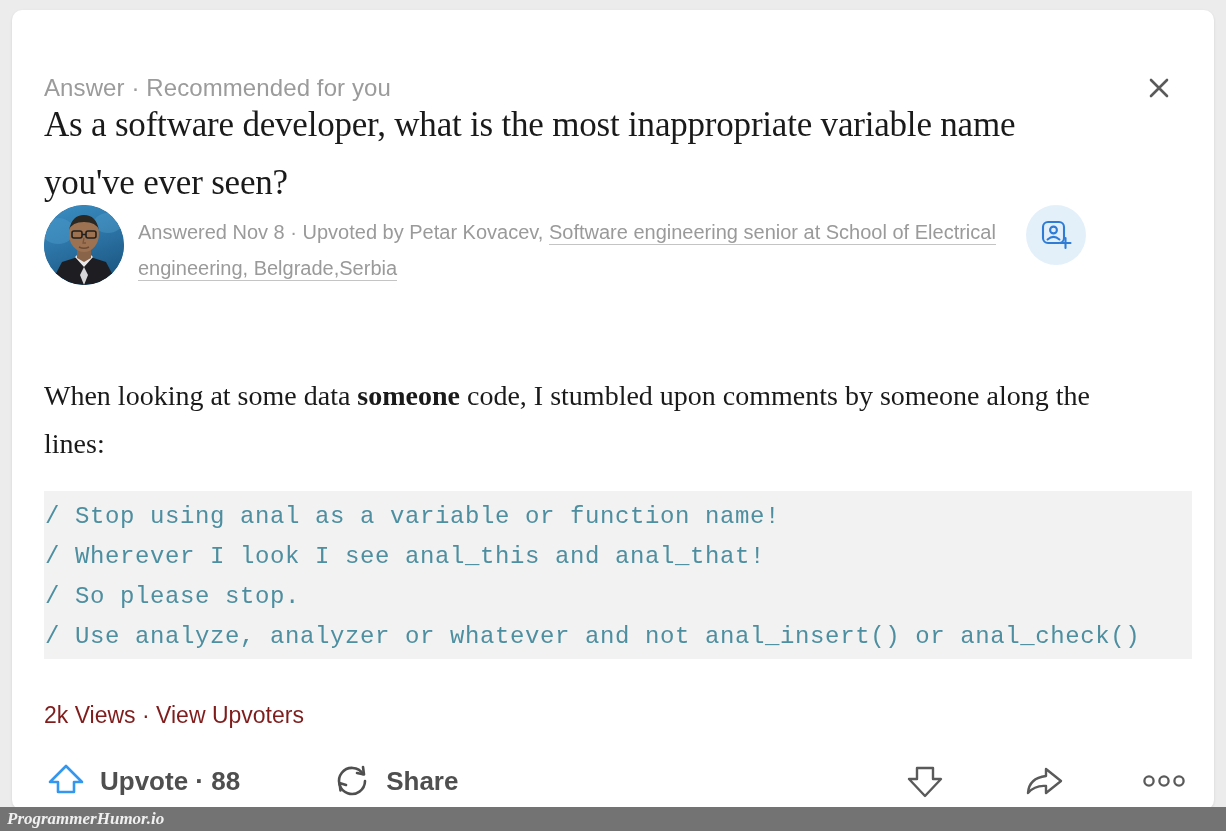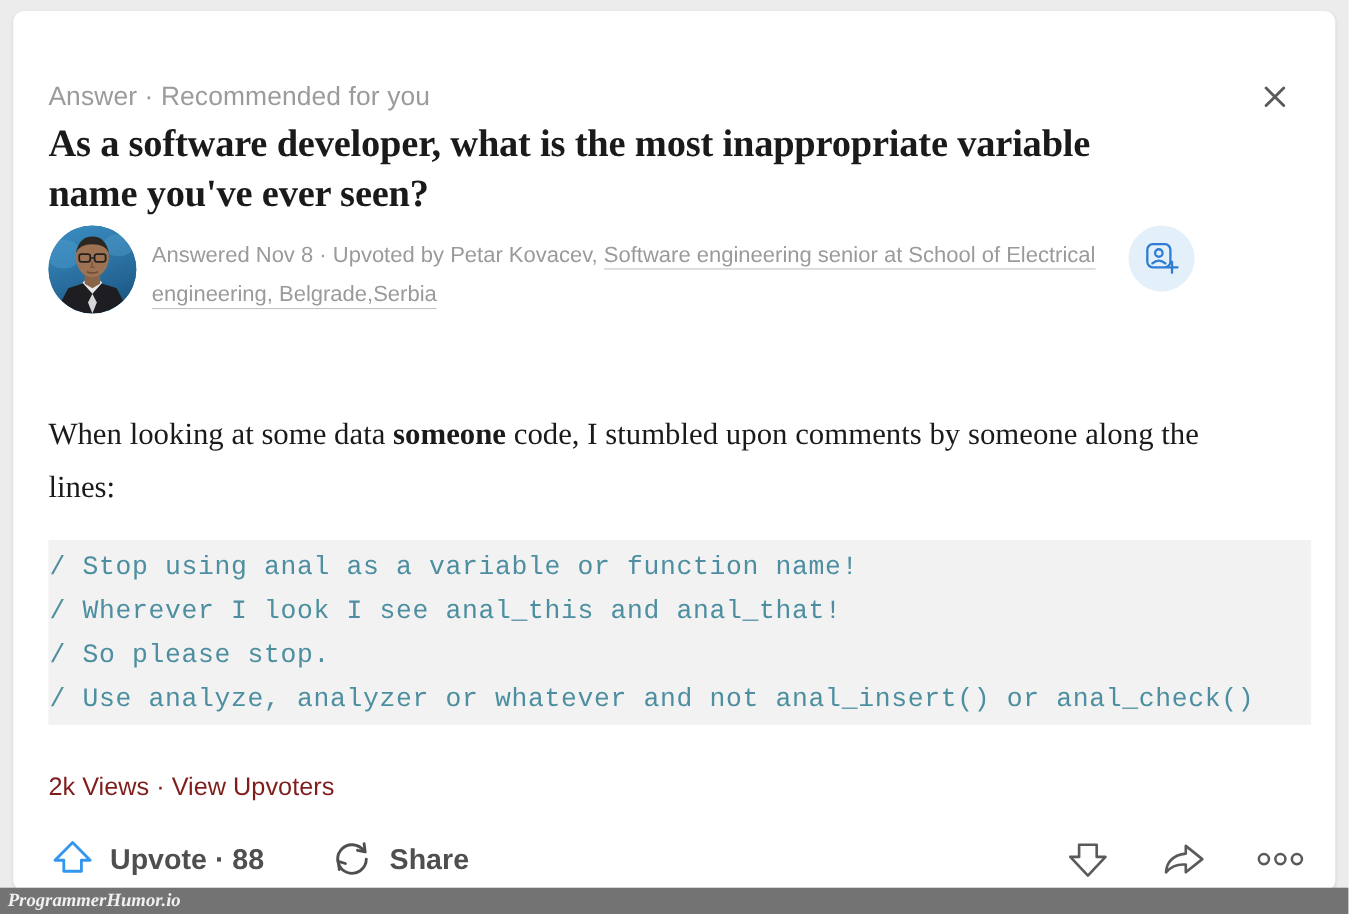--- a/index.html
+++ b/index.html
@@ -54,26 +54,25 @@
   }
   .close-btn svg { display:block; }
 
   
   .title {
     position: absolute;
     left: 32px;
     top: 86px;
     width: 1030px;
     font-family: "Liberation Serif", serif;
-    font-weight: bold;
+    font-weight: normal;
     font-size: 35px;
-    line-height: 45px;
+    line-height: 58px;
     color: #1a1a1a;
     letter-spacing: -0.2px;
-    margin-top: 12px;
   }
 
   
   .author-wrap {
     position: absolute;
     left: 32px;
     top: 195px;
     width: 1060px;
   }
   .author-row {
@@ -176,20 +175,21 @@
 
   
   .action-bar {
     position: absolute;
     left: 32px;
     right: 24px;
     top: 742px;
     height: 58px;
     display: flex;
     align-items: center;
+    gap: 32px;
   }
   .act {
     display: flex;
     align-items: center;
     cursor: pointer;
     color: #5a5a5a;
   }
   .act-label {
     font-family: "Liberation Sans", sans-serif;
     font-size: 26px;

